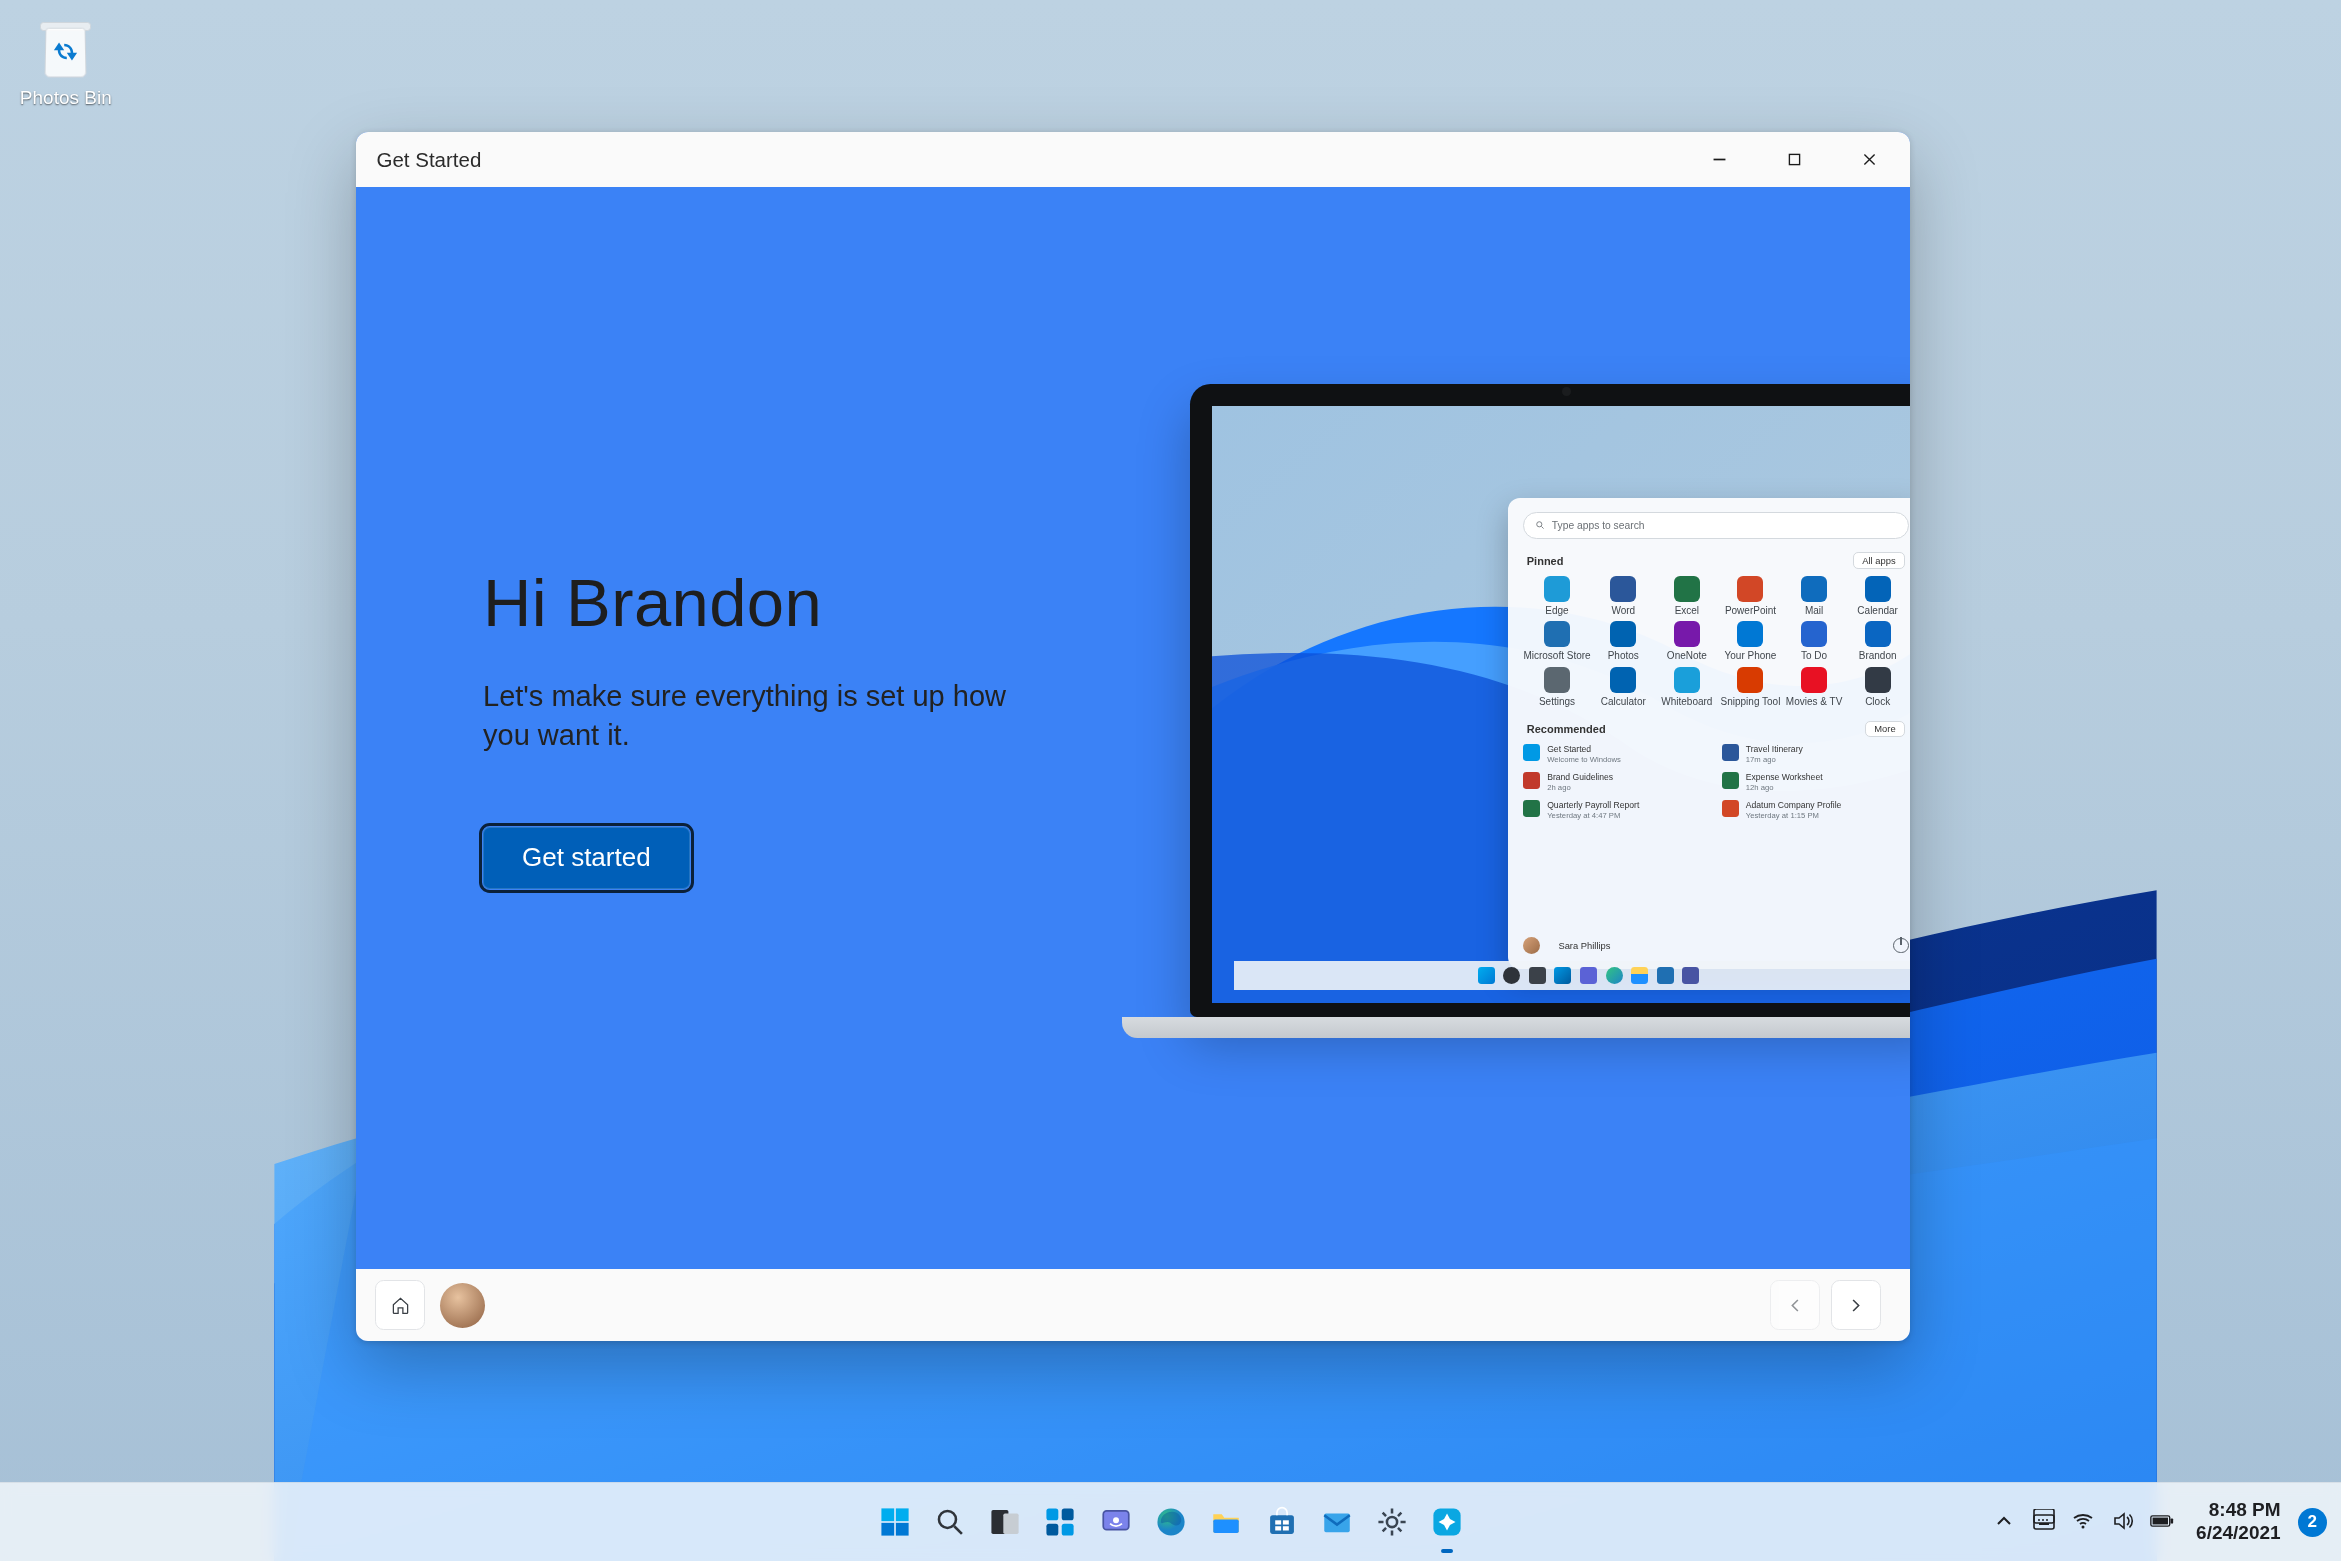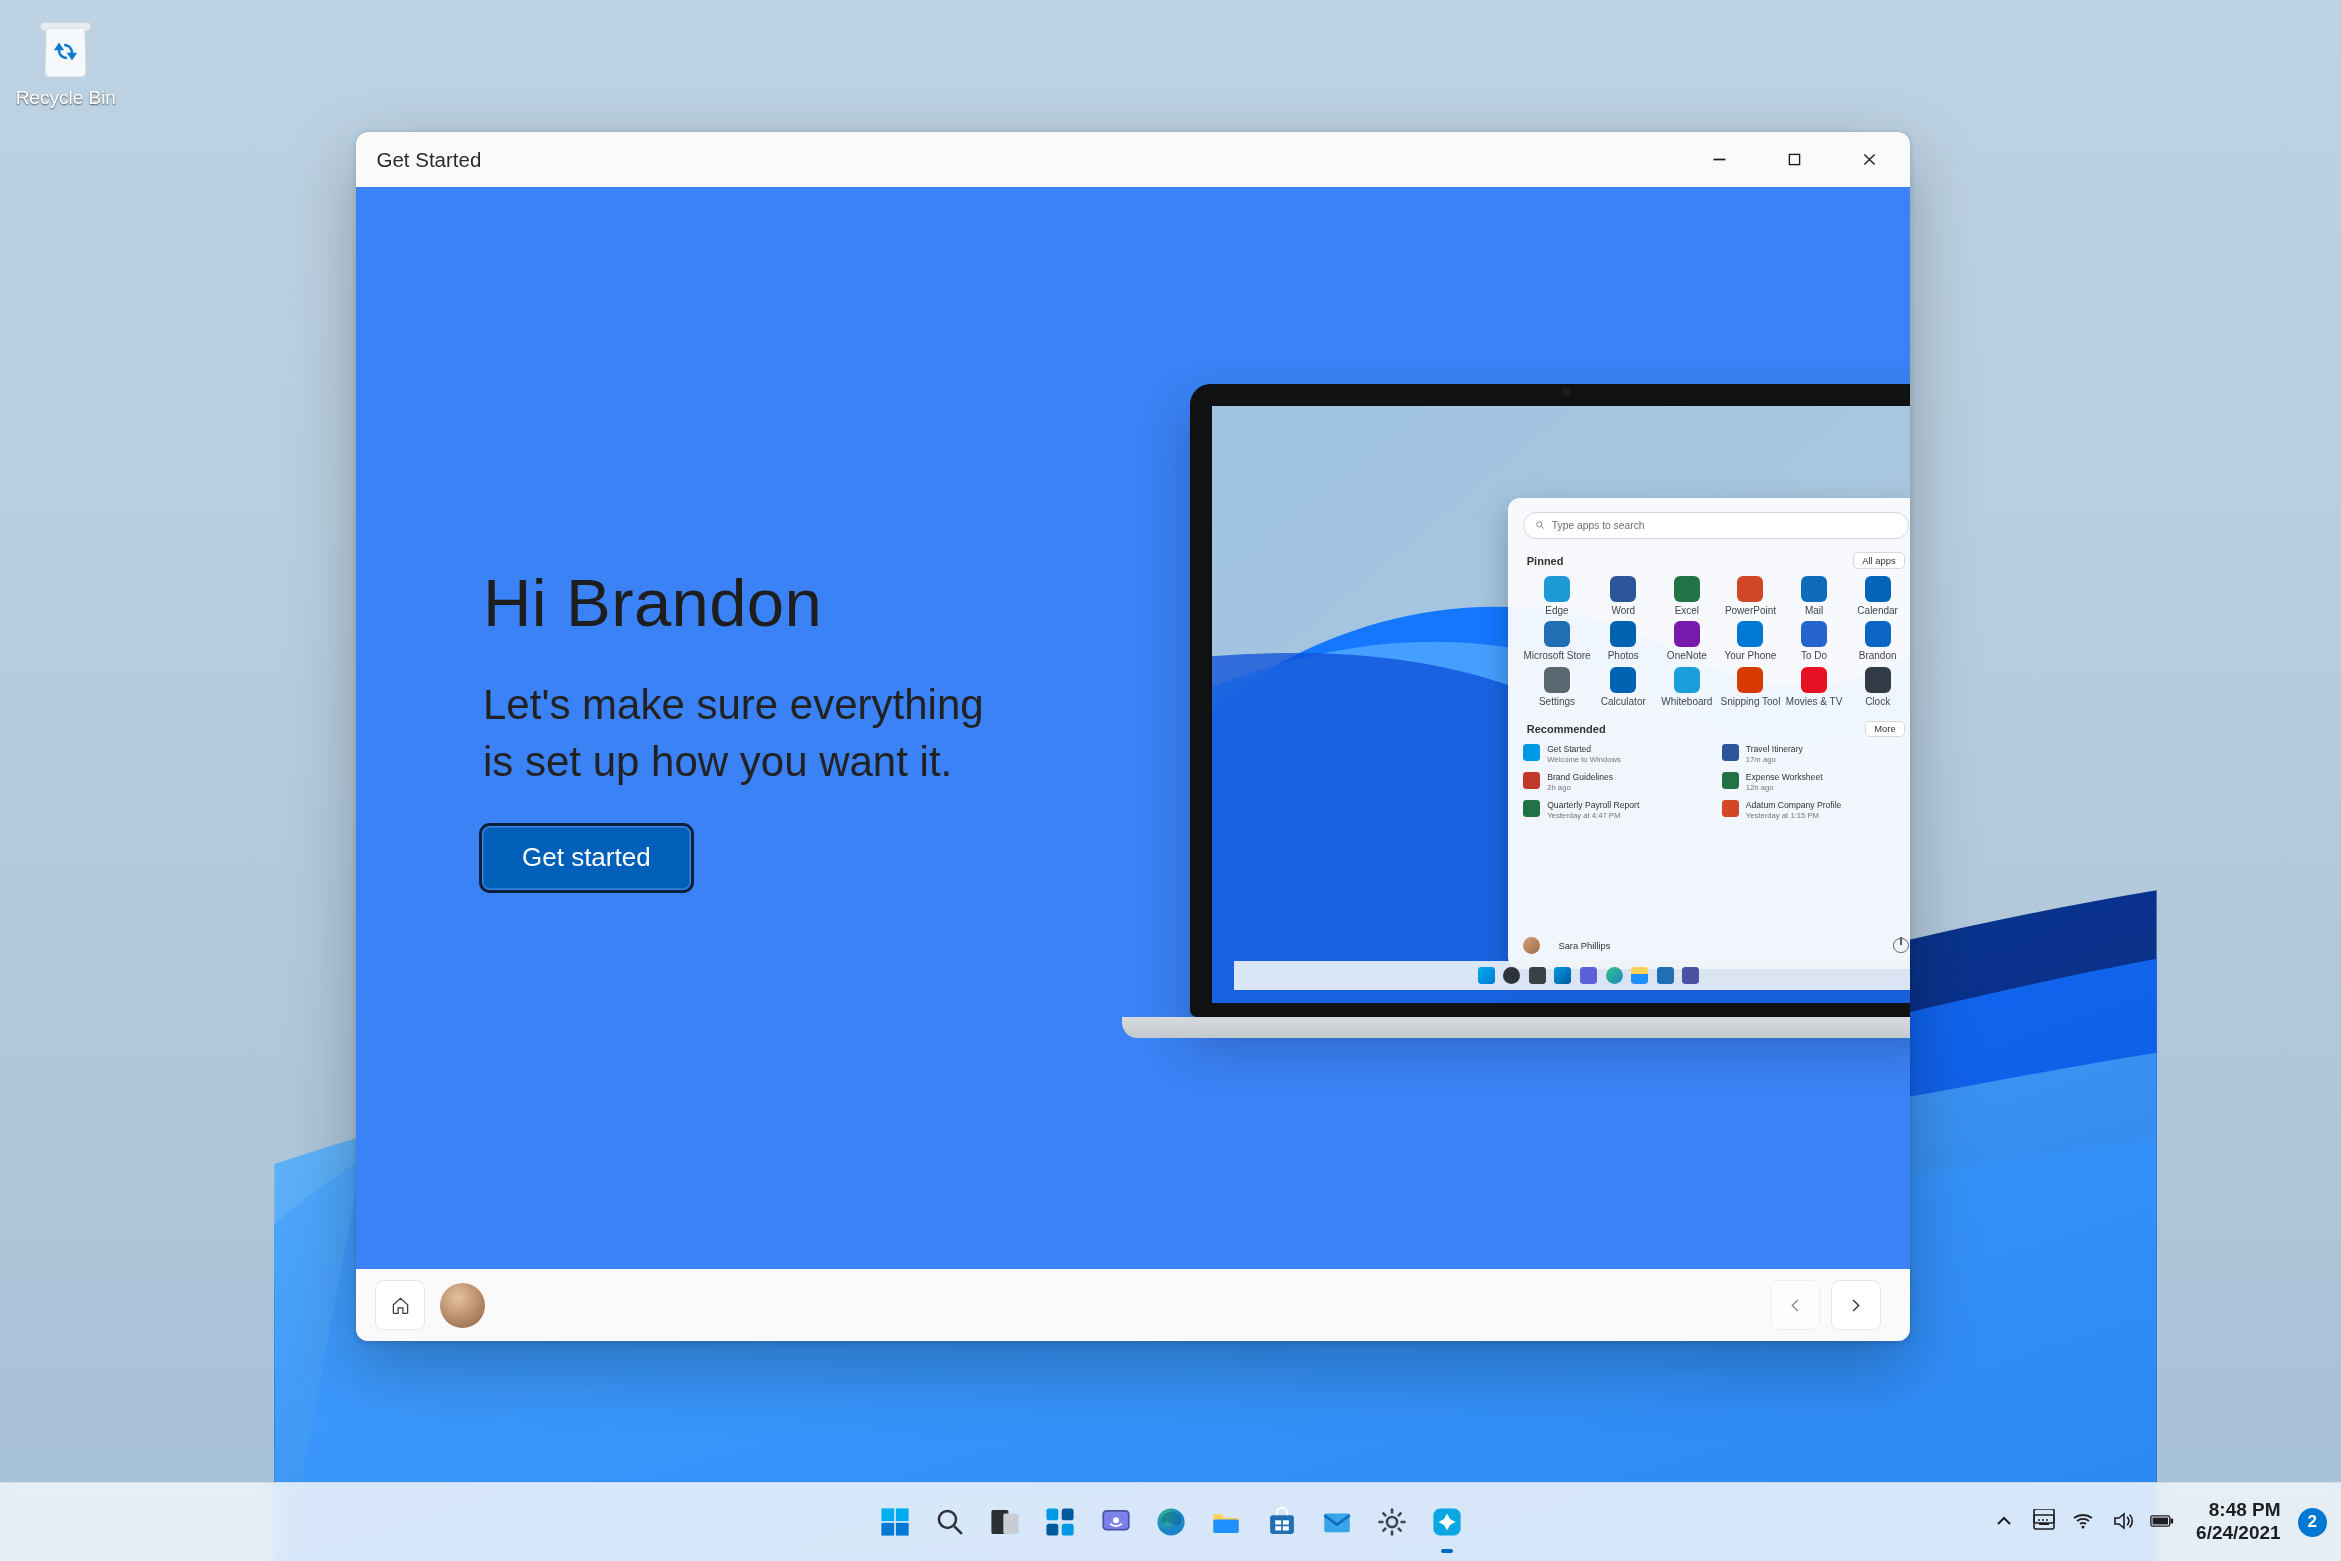--- a/index.html
+++ b/index.html
@@ -83,21 +83,21 @@
     padding: 0 0 0 127px;
     overflow: hidden;
   }
   .headline {
     position: absolute; left: 127px; top: 377px;
     font-size: 67px; font-weight: 400; color: #1e1e1e;
     letter-spacing: 0.4px;
   }
   .subhead {
     position: absolute; left: 127px; top: 490px; width: 531px;
-    font-size: 42px; color: #222; line-height: 1.35;
+    font-size: 29px; color: #222; line-height: 1.35;
   }
   .primary-btn {
     position: absolute; left: 127px; top: 640px;
     background: #005fb8; color: #fff;
     border: none; border-radius: 6.8px;
     padding: 15.4px 39px;
     font-size: 26px;
     outline: 3.4px solid #0b213a; outline-offset: 1.7px;
     box-shadow: inset 0 0 0 0.9px rgba(255,255,255,.15);
     cursor: pointer;
@@ -237,21 +237,21 @@
 <div class="desktop-icon">
   <div class="rb-icon">
     <div class="rb-lid"></div>
     <div class="rb-bin"></div>
     <div class="rb-arrows">
       <svg viewBox="0 0 24 24">
           <path fill="#0a7bd0" d="M7 5l4 6H8c0 2.8 2.2 5 5 5v2c-3.9 0-7-3.1-7-7H3l4-6zm10 14l-4-6h3c0-2.8-2.2-5-5-5V6c3.9 0 7 3.1 7 7h3l-4 6z"></path>
         </svg>
     </div>
   </div>
-  <div>Recycle Bin</div>
+  <div>Photos Bin</div>
 </div>
 
 <div class="window">
   <div class="titlebar">
     <div class="title">Get Started</div>
     <div class="spacer"></div>
     <div class="winbtn">
       <svg viewBox="0 0 20 20">
           <rect x="3" y="9" width="14" height="2" fill="currentColor"></rect>
         </svg>

